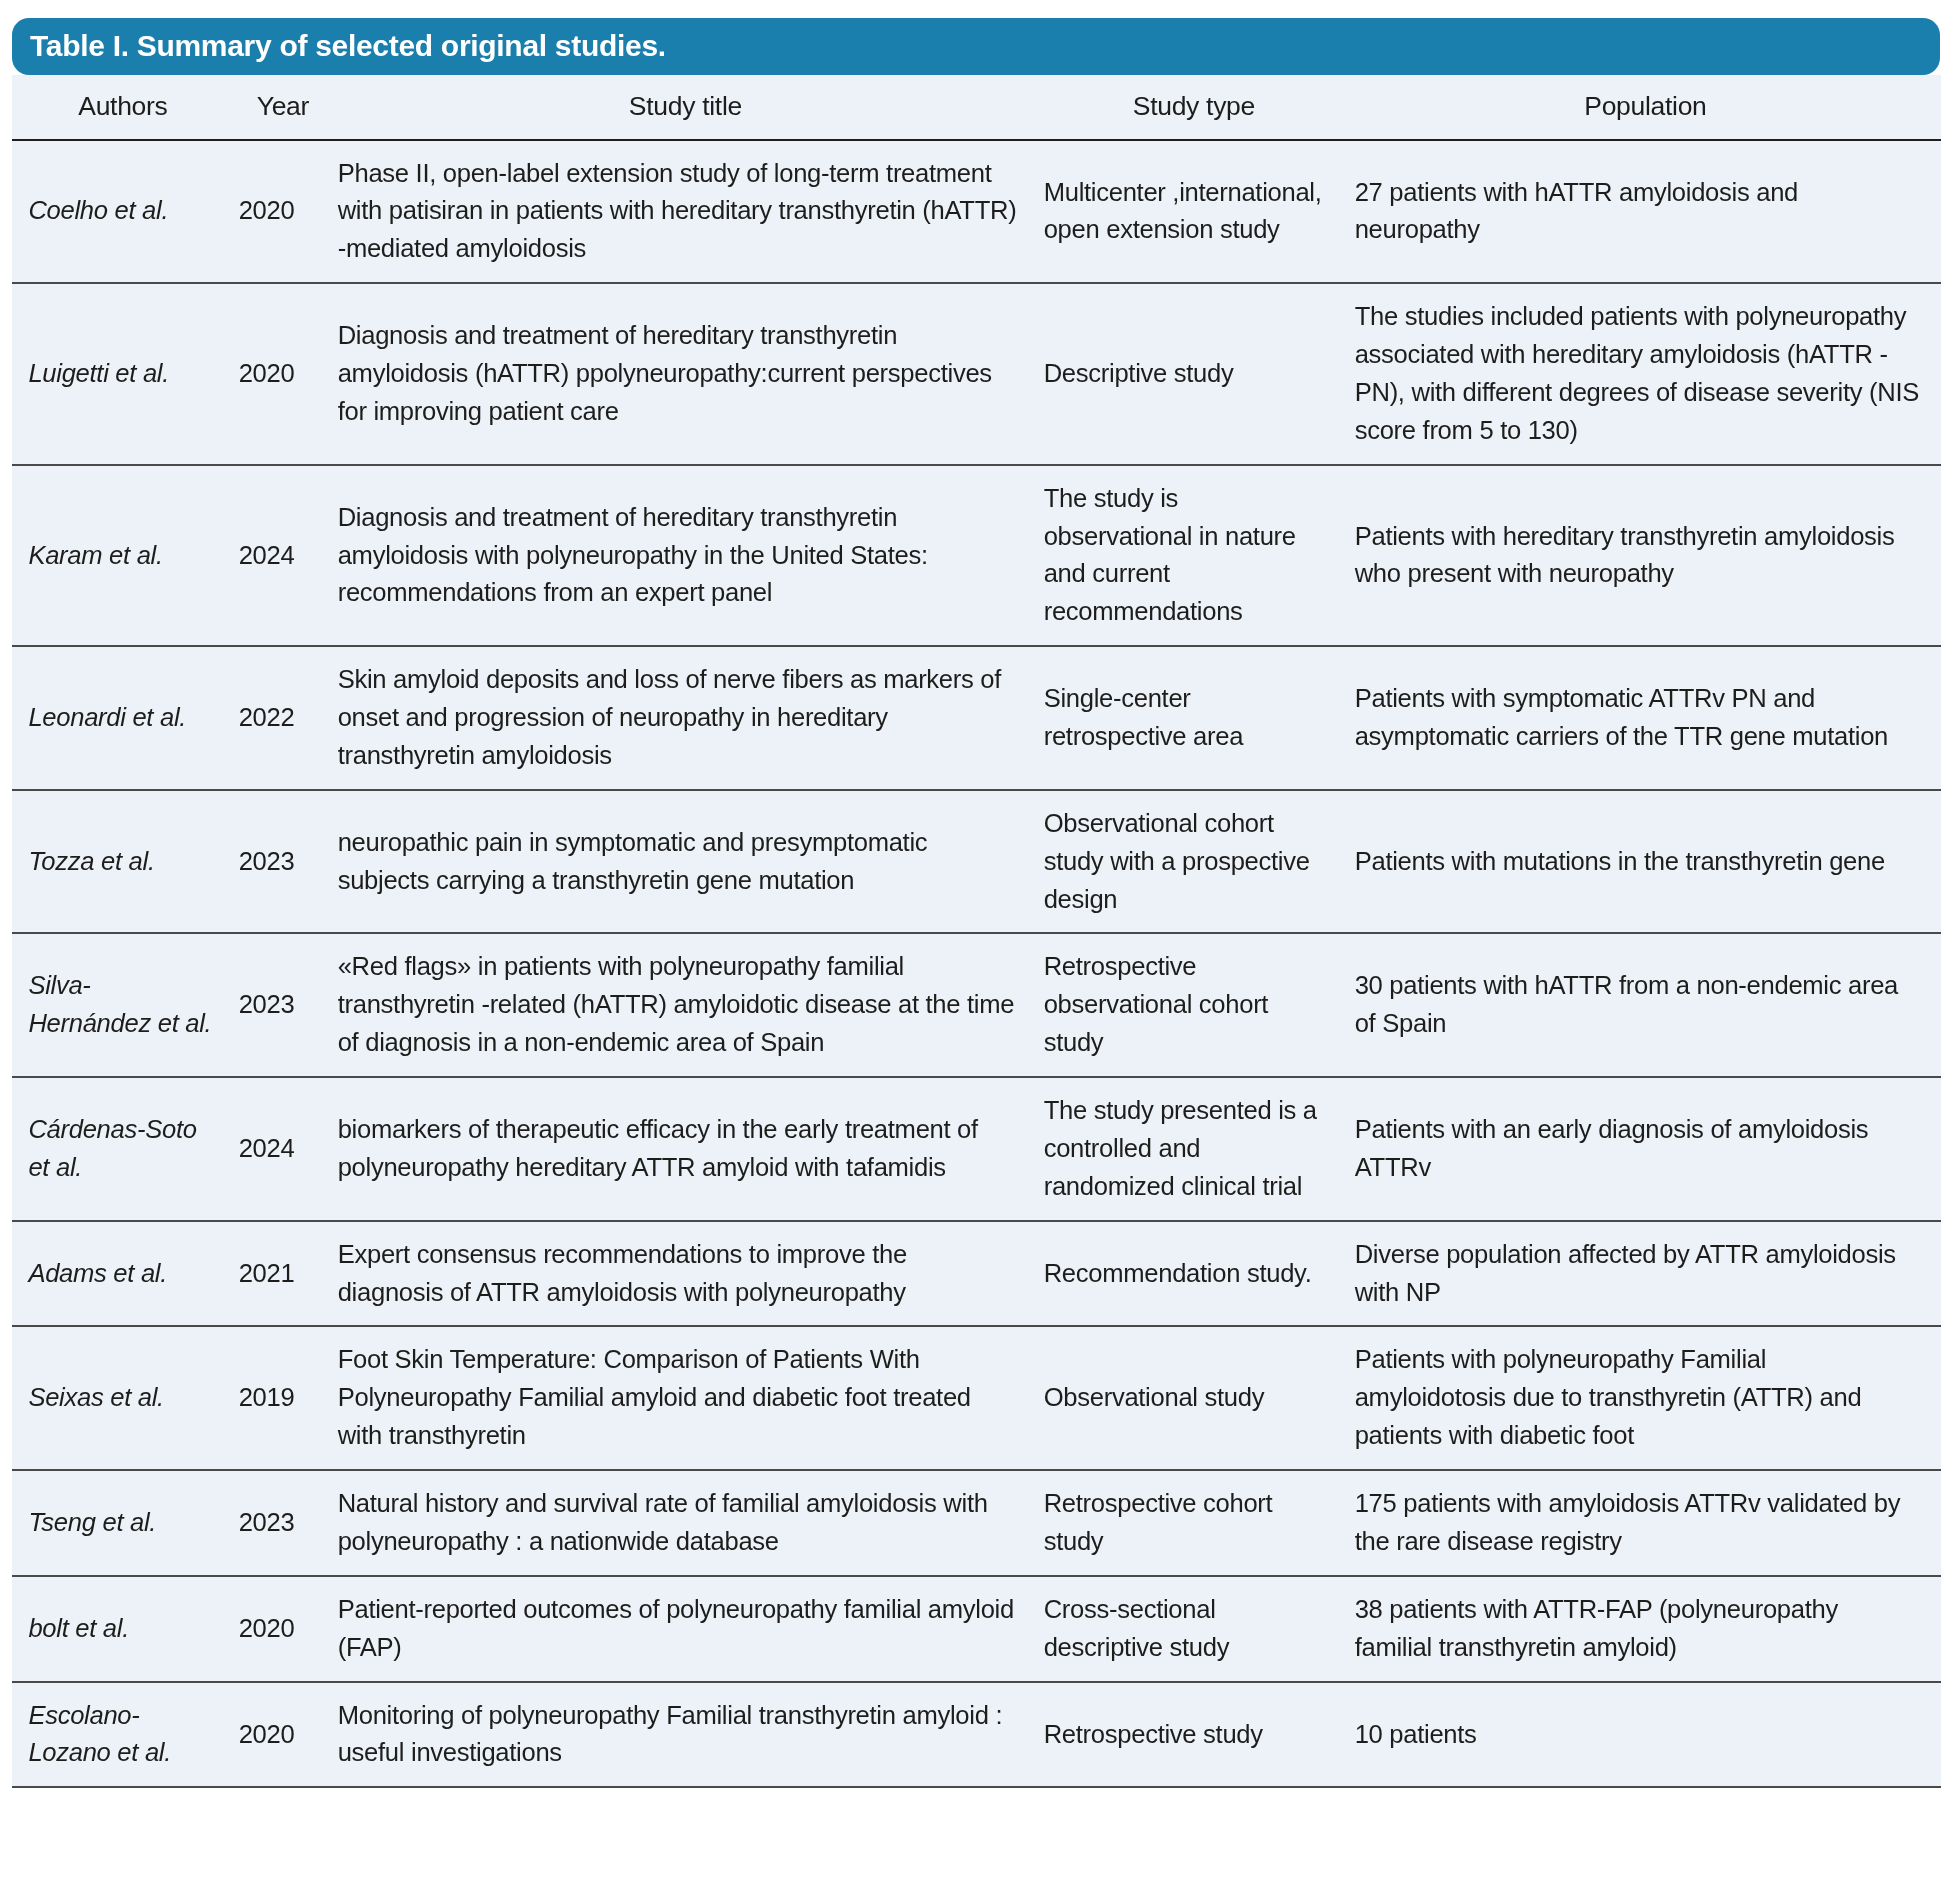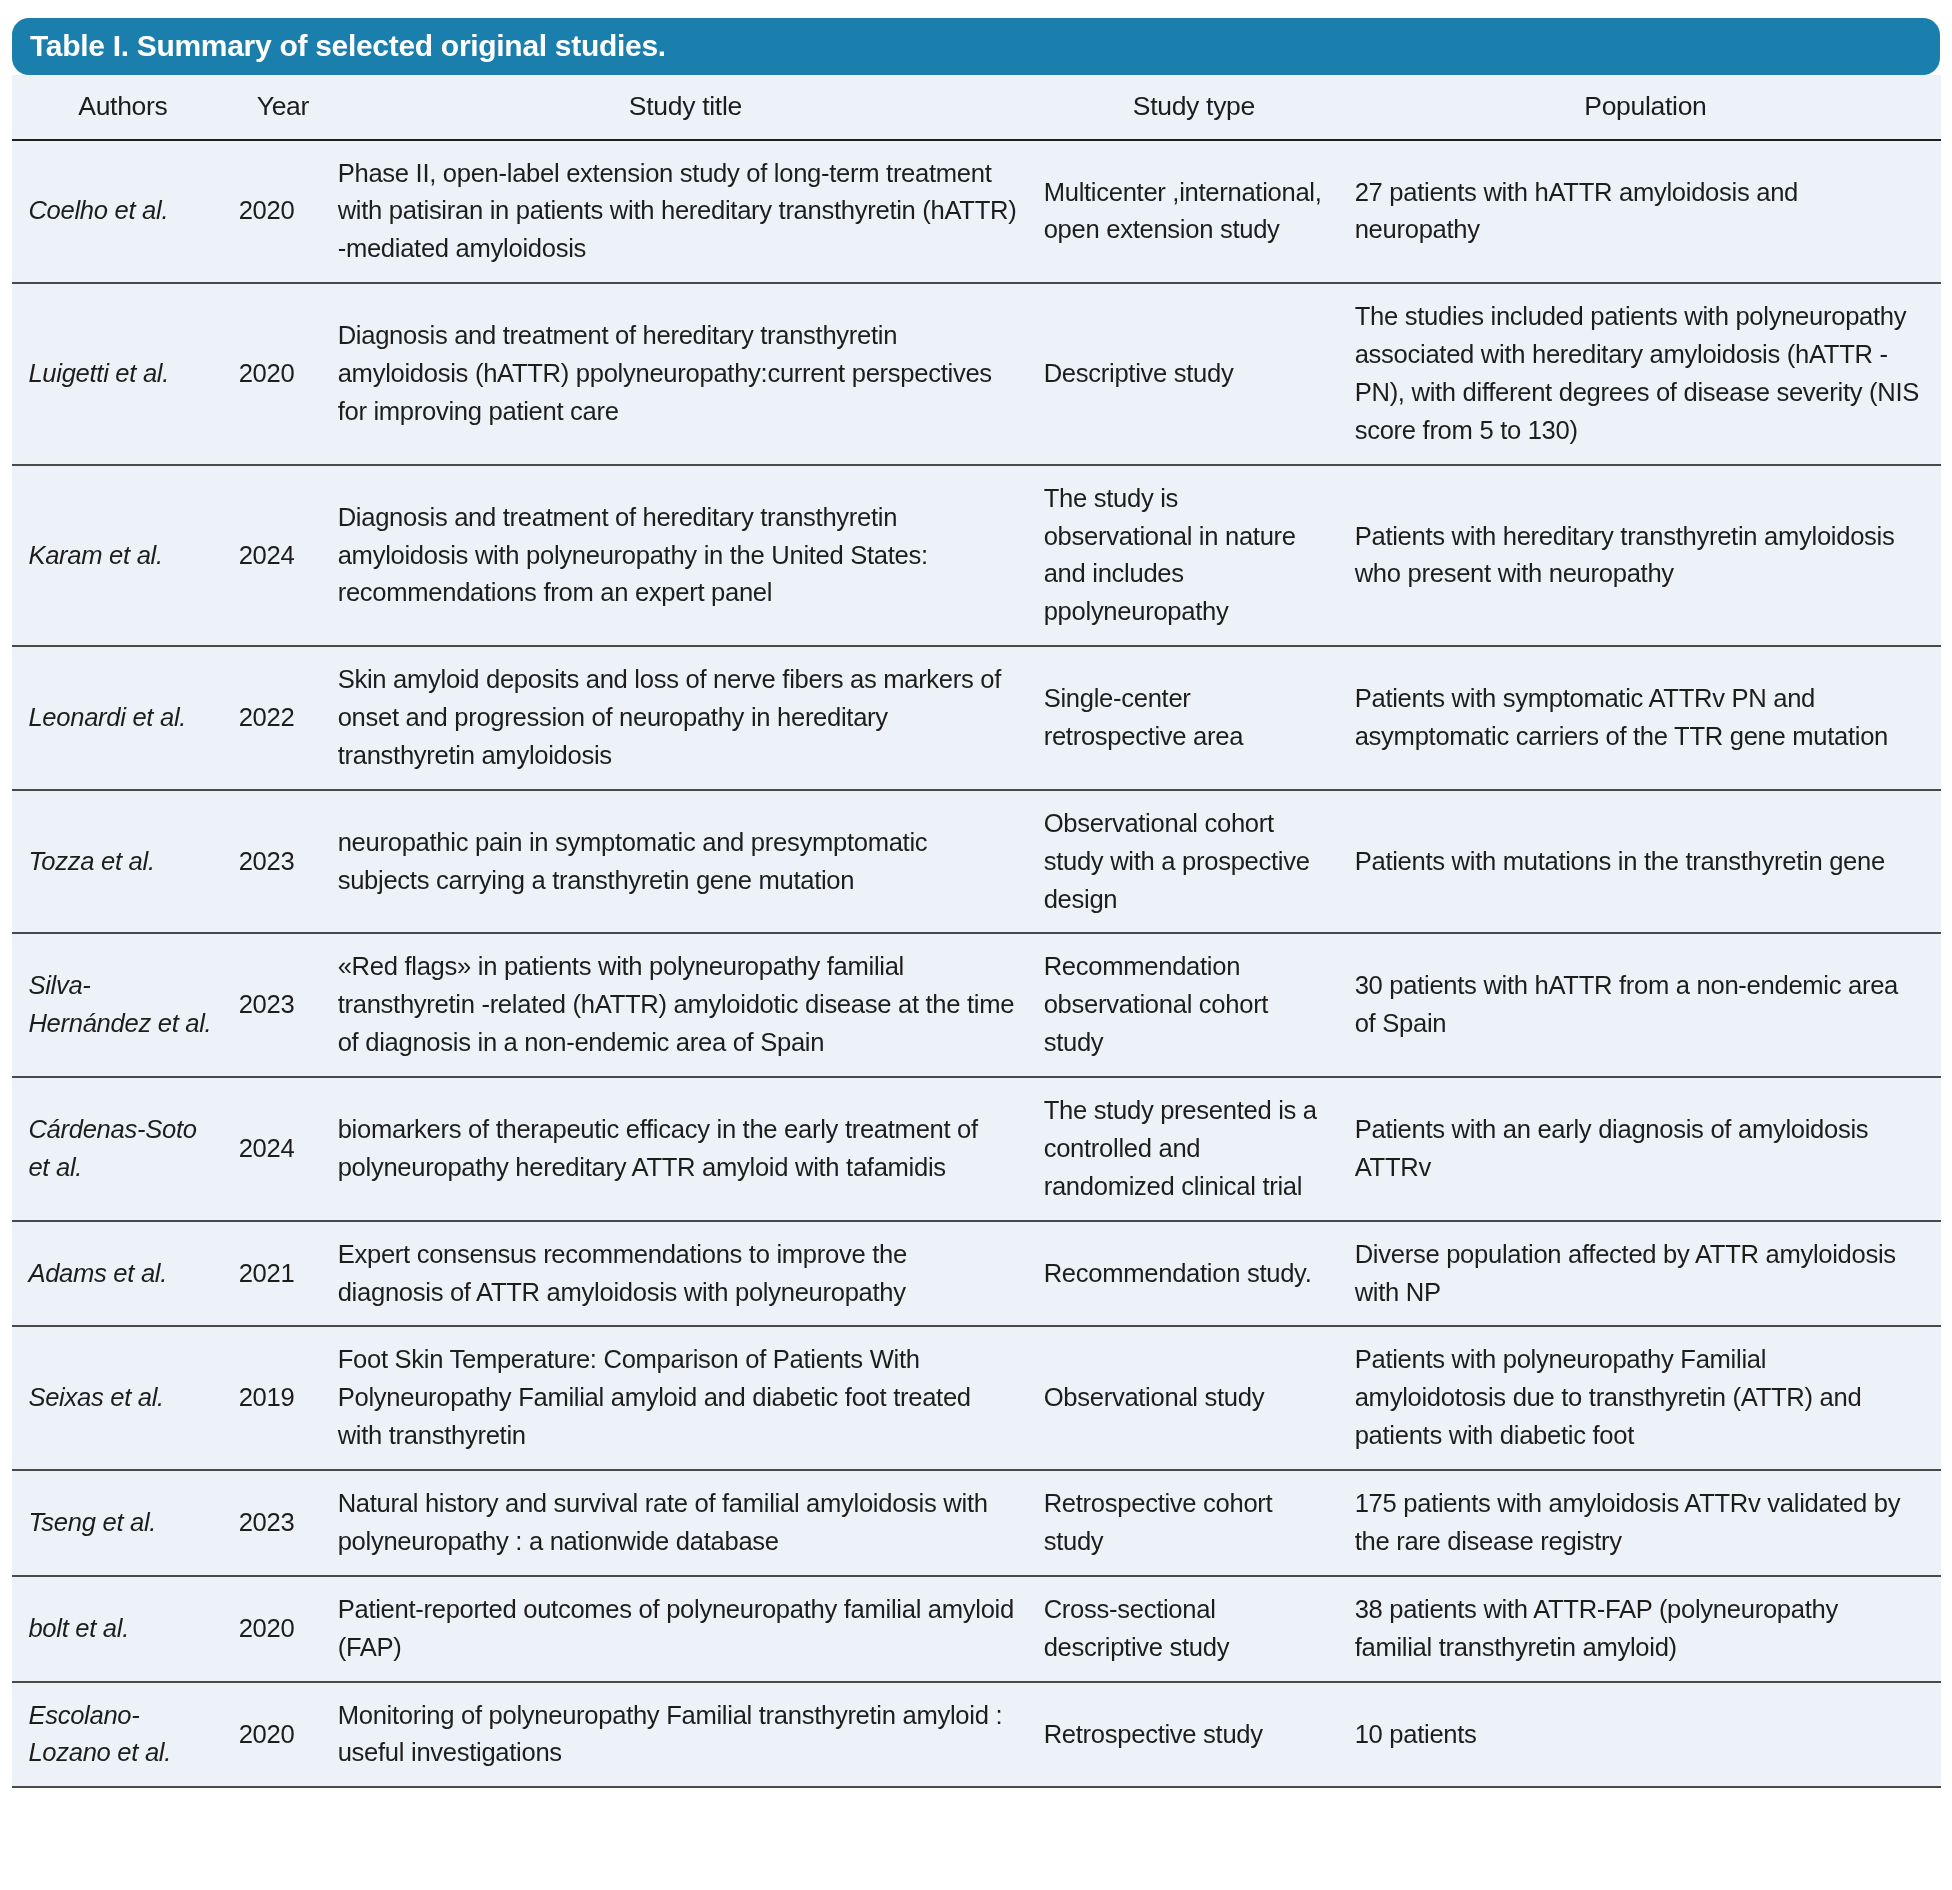--- a/index.html
+++ b/index.html
@@ -89,42 +89,42 @@
         <td class="c-authors">Luigetti et al.</td>
         <td class="c-year">2020</td>
         <td class="c-title">Diagnosis and treatment of hereditary transthyretin amyloidosis (hATTR) ppolyneuropathy:current perspectives for improving patient care</td>
         <td class="c-type">Descriptive study</td>
         <td class="c-pop">The studies included patients with polyneuropathy associated with hereditary amyloidosis (hATTR - PN), with different degrees of disease severity (NIS score from 5 to 130)</td>
       </tr>
       <tr>
         <td class="c-authors">Karam et al.</td>
         <td class="c-year">2024</td>
         <td class="c-title">Diagnosis and treatment of hereditary transthyretin amyloidosis with polyneuropathy in the United States: recommendations from an expert panel</td>
-        <td class="c-type">The study is observational in nature and includes ppolyneuropathy</td>
+        <td class="c-type">The study is observational in nature and current recommendations</td>
         <td class="c-pop">Patients with hereditary transthyretin amyloidosis who present with neuropathy</td>
       </tr>
       <tr>
         <td class="c-authors">Leonardi et al.</td>
         <td class="c-year">2022</td>
         <td class="c-title">Skin amyloid deposits and loss of nerve fibers as markers of onset and progression of neuropathy in hereditary transthyretin amyloidosis</td>
         <td class="c-type">Single-center retrospective area</td>
         <td class="c-pop">Patients with symptomatic ATTRv PN and asymptomatic carriers of the TTR gene mutation</td>
       </tr>
       <tr>
         <td class="c-authors">Tozza et al.</td>
         <td class="c-year">2023</td>
         <td class="c-title">neuropathic pain in symptomatic and presymptomatic subjects carrying a transthyretin gene mutation</td>
         <td class="c-type">Observational cohort study with a prospective design</td>
         <td class="c-pop">Patients with mutations in the transthyretin gene</td>
       </tr>
       <tr>
         <td class="c-authors">Silva-Hernández et al.</td>
         <td class="c-year">2023</td>
         <td class="c-title">«Red flags» in patients with polyneuropathy familial transthyretin -related (hATTR) amyloidotic disease at the time of diagnosis in a non-endemic area of Spain</td>
-        <td class="c-type">Recommendation observational cohort study</td>
+        <td class="c-type">Retrospective observational cohort study</td>
         <td class="c-pop">30 patients with hATTR from a non-endemic area of Spain</td>
       </tr>
       <tr>
         <td class="c-authors">Cárdenas-Soto et al.</td>
         <td class="c-year">2024</td>
         <td class="c-title">biomarkers of therapeutic efficacy in the early treatment of polyneuropathy hereditary ATTR amyloid with tafamidis</td>
         <td class="c-type">The study presented is a controlled and randomized clinical trial</td>
         <td class="c-pop">Patients with an early diagnosis of amyloidosis ATTRv</td>
       </tr>
       <tr>

